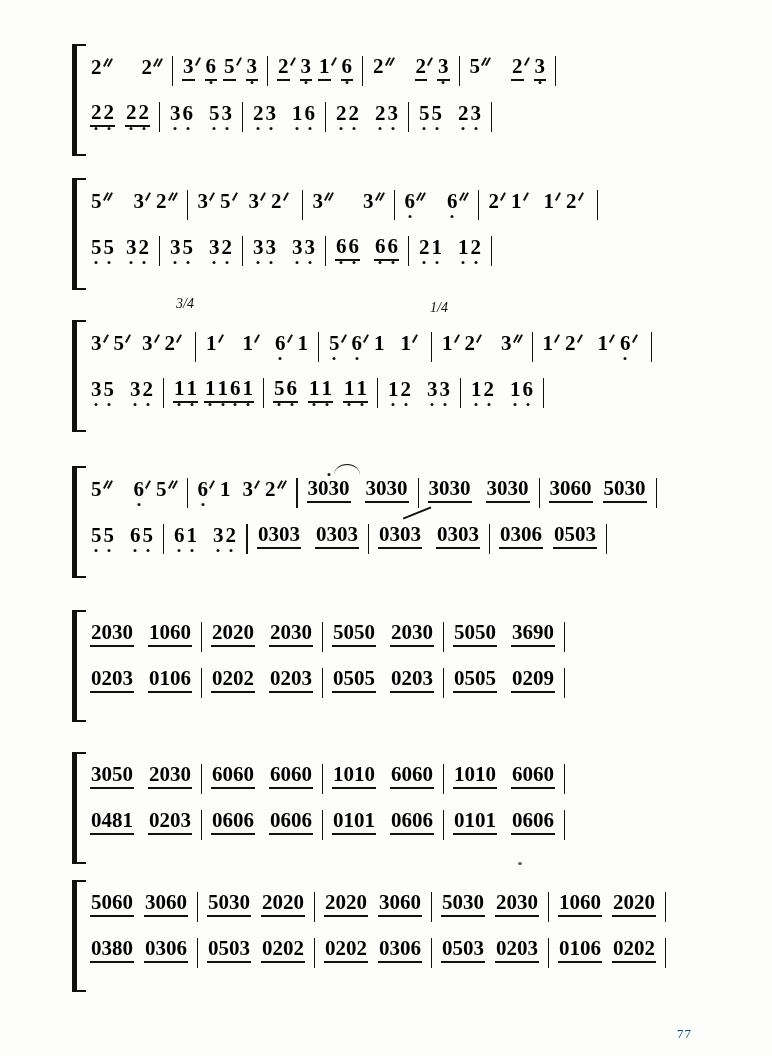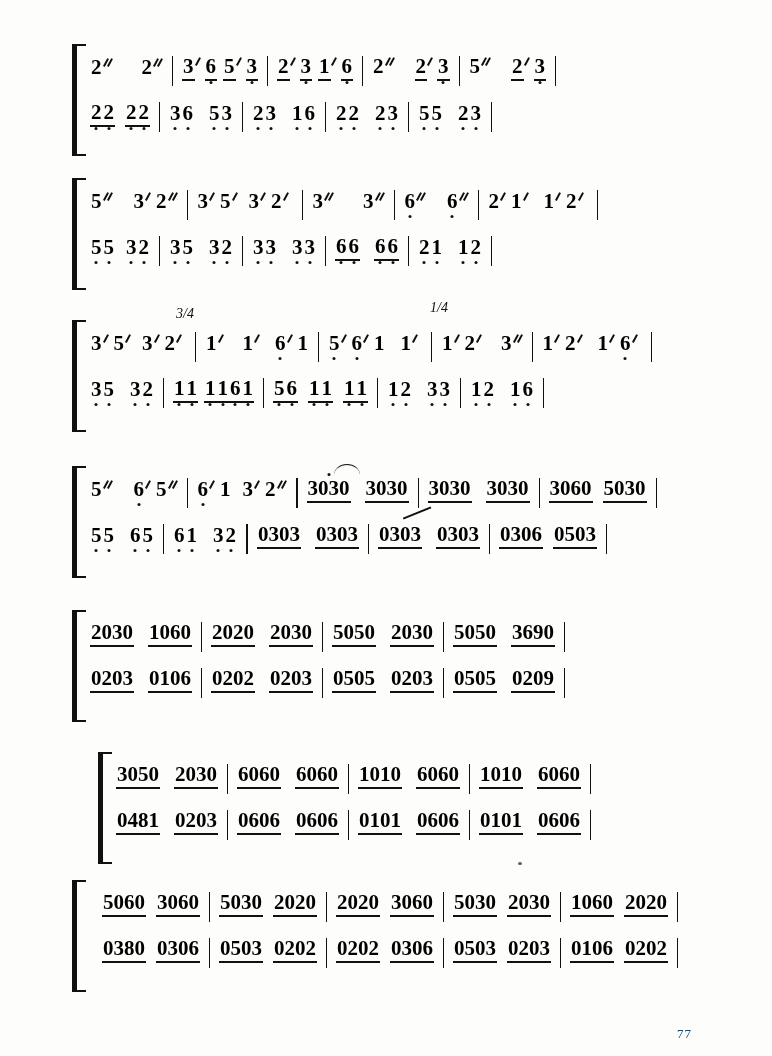--- a/index.html
+++ b/index.html
@@ -381,21 +381,21 @@
         <span class="ng dotlo"><span class="num">2</span></span>
           <span class="ng dotlo"><span class="num">1</span></span>
         <span class="sp14"></span>
         <span class="ng dotlo"><span class="num">1</span></span>
           <span class="ng dotlo"><span class="num">2</span></span>
       </span>
       <span class="barline"></span>
     </div>
   </div>
 
-  <div class="meter" style="left:176px; top:306px;">3/4</div>
+  <div class="meter" style="left:176px; top:296px;">3/4</div>
   <div class="meter" style="left:430px; top:300px;">1/4</div>
 
   <div class="system" style="top:320px;height:112px;">
     <div class="brace"></div>
 
     <div class="staff-row">
       <span class="measure">
         <span class="ng"><span class="num">3</span></span>
           <span class="slash slash1"></span>
           <span class="ng"><span class="num">5</span></span>
@@ -640,21 +640,21 @@
       <span class="barline"></span>
       <span class="measure">
         <span class="ng ul1"><span class="num">0505</span></span>
         <span class="sp14"></span>
         <span class="ng ul1"><span class="num">0209</span></span>
       </span>
       <span class="barline"></span>
     </div>
   </div>
 
-  <div class="system" style="top:752px;height:112px;margin-left:26px;">
+  <div class="system" style="top:752px;height:112px;">
     <div class="brace"></div>
 
     <div class="staff-row">
       <span class="measure">
         <span class="ng ul1"><span class="num">3050</span></span>
         <span class="sp14"></span>
         <span class="ng ul1"><span class="num">2030</span></span>
       </span>
       <span class="barline"></span>
       <span class="measure">
@@ -700,21 +700,21 @@
         <span class="ng ul1"><span class="num">0101</span></span>
         <span class="sp14"></span>
         <span class="ng ul1"><span class="num">0606</span></span>
       </span>
       <span class="barline"></span>
     </div>
   </div>
 
   <div class="speck" style="left:518px; top:862px;"></div>
 
-  <div class="system" style="top:880px;height:112px;padding-left:12px;">
+  <div class="system" style="top:880px;height:112px;">
     <div class="brace"></div>
 
     <div class="staff-row">
       <span class="measure">
         <span class="ng ul1"><span class="num">5060</span></span>
         <span class="sp10"></span>
         <span class="ng ul1"><span class="num">3060</span></span>
       </span>
       <span class="barline"></span>
       <span class="measure">

